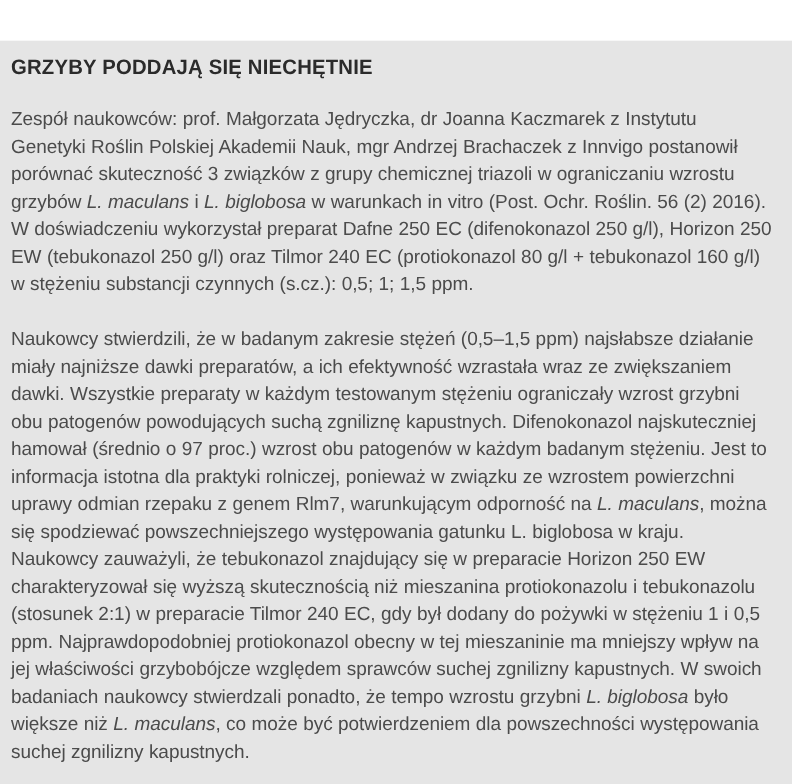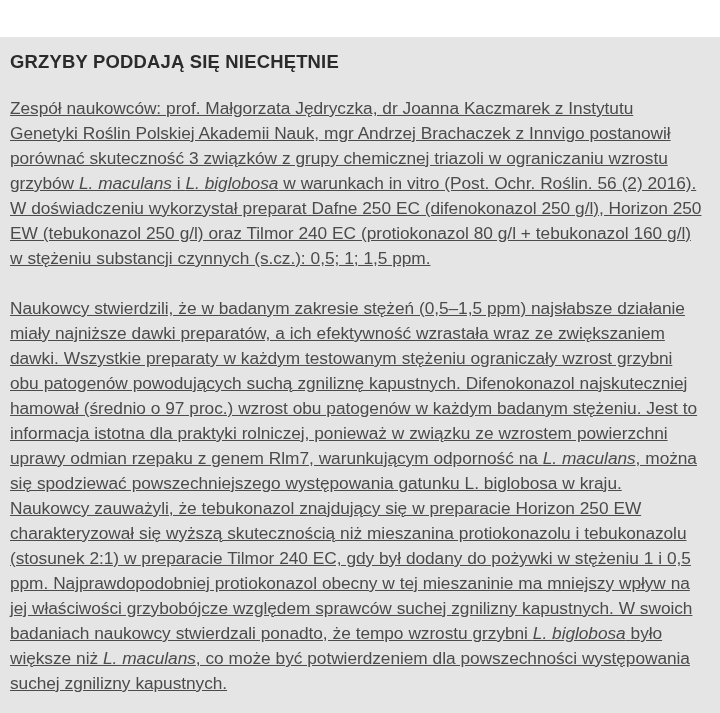--- a/index.html
+++ b/index.html
@@ -33,21 +33,20 @@
     transform: scaleX(0.97);
     transform-origin: left center;
     white-space: nowrap;
   }
   .article-body {
     font-size: 17.3px;
     line-height: 25px;
     color: #4b4b4b;
     font-weight: 400;
     letter-spacing: -0.05px;
-    text-decoration: underline;
   }
   .paragraph {
     margin: 0 0 25px 0;
     text-align: left;
     word-spacing: 0.2px;
   }
   .paragraph:last-child {
     margin-bottom: 0;
   }
   .sci-name {

